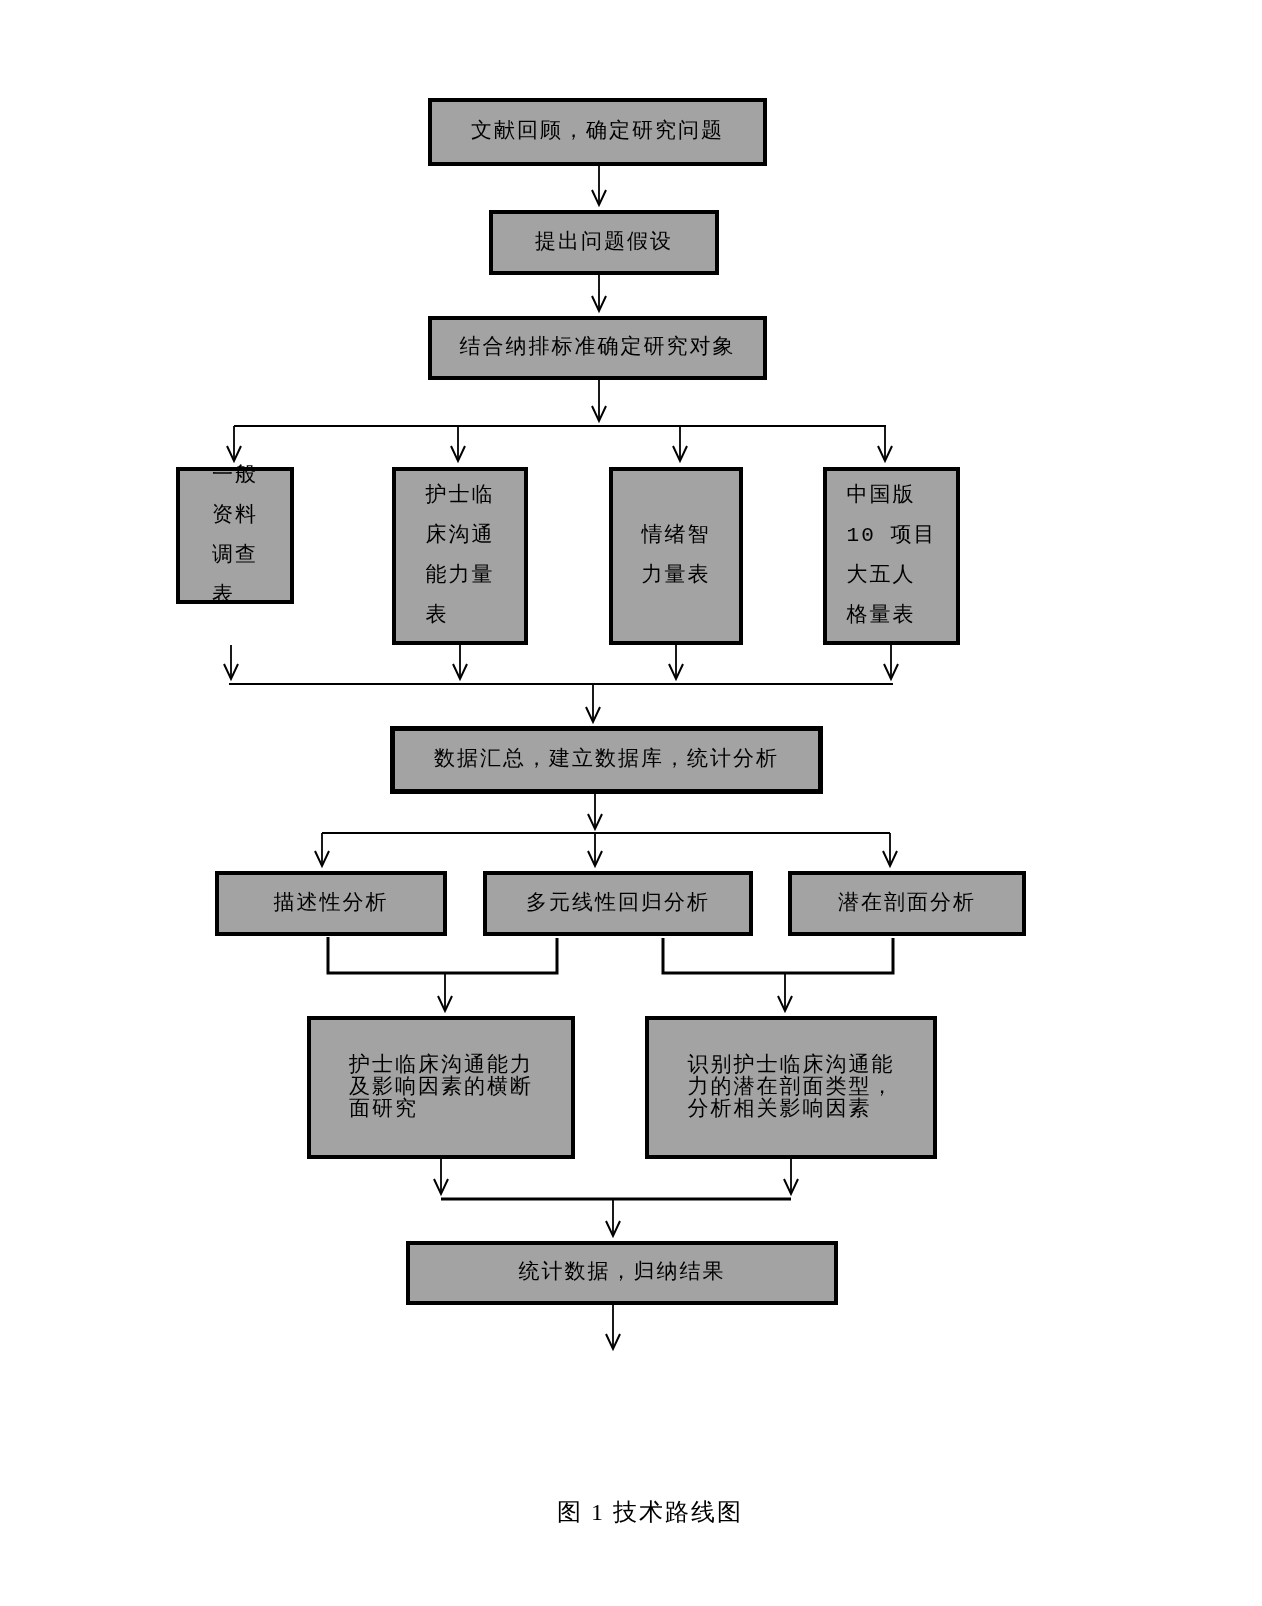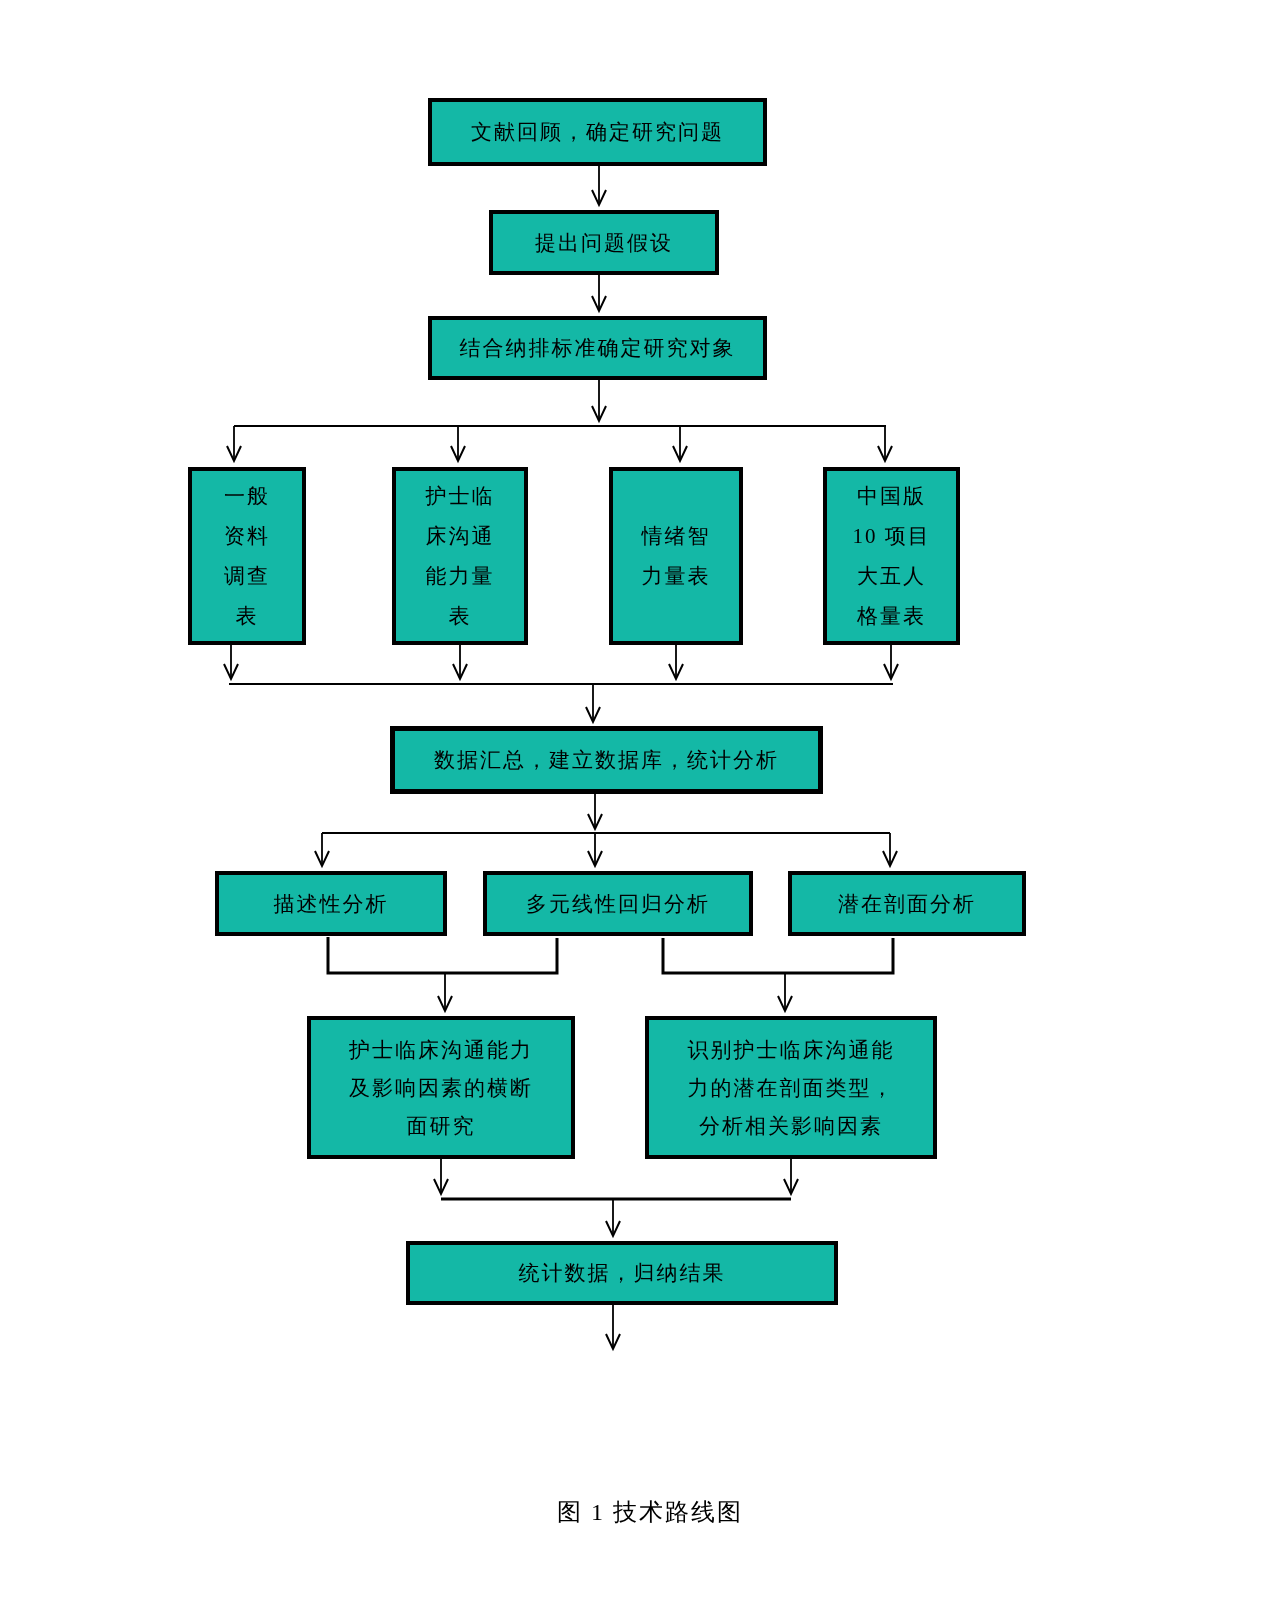--- a/index.html
+++ b/index.html
@@ -14,34 +14,34 @@
   }
   svg.wires {
     position: absolute;
     left: 0; top: 0;
     width: 1262px; height: 1606px;
   }
   .box {
     position: absolute;
     box-sizing: border-box;
     border: 4px solid #000000;
-    background: #14b8a6;
+    background: #a3a3a3;
     display: flex;
     align-items: center;
     justify-content: center;
-    text-align: center;
     white-space: pre-line;
     font-size: 21px;
     letter-spacing: 2px;
     line-height: 34px;
     color: #000000;
+    font-family: Liberation Mono, monospace;
   }
   .box.thick { border-width: 5px; }
   .box.tall  { line-height: 40px; }
-  .box.multi { line-height: 38px; }
+  .box.multi { line-height: 22px; }
   .caption {
     position: absolute;
     left: 480px;
     top: 1496px;
     width: 340px;
     text-align: center;
     font-size: 24px;
     font-weight: normal;
     letter-spacing: 2px;
     color: #000000;
@@ -102,21 +102,21 @@
       <line x1="613" y1="1305" x2="613" y2="1349" marker-end="url(#arrow)"></line>
     </g>
   </svg>
 
   <div class="box" style="left:428px; top:98px; width:339px; height:68px">文献回顾，确定研究问题</div>
 
   <div class="box" style="left:489px; top:210px; width:230px; height:65px">提出问题假设</div>
 
   <div class="box" style="left:428px; top:316px; width:339px; height:64px">结合纳排标准确定研究对象</div>
 
-  <div class="box tall" style="left:188px; top:467px; width:118px; height:178px">一般
+  <div class="box tall" style="left:176px; top:467px; width:118px; height:137px">一般
 资料
 调查
 表</div>
 
   <div class="box tall" style="left:392px; top:467px; width:136px; height:178px">护士临
 床沟通
 能力量
 表</div>
 
   <div class="box tall" style="left:609px; top:467px; width:134px; height:178px">情绪智

